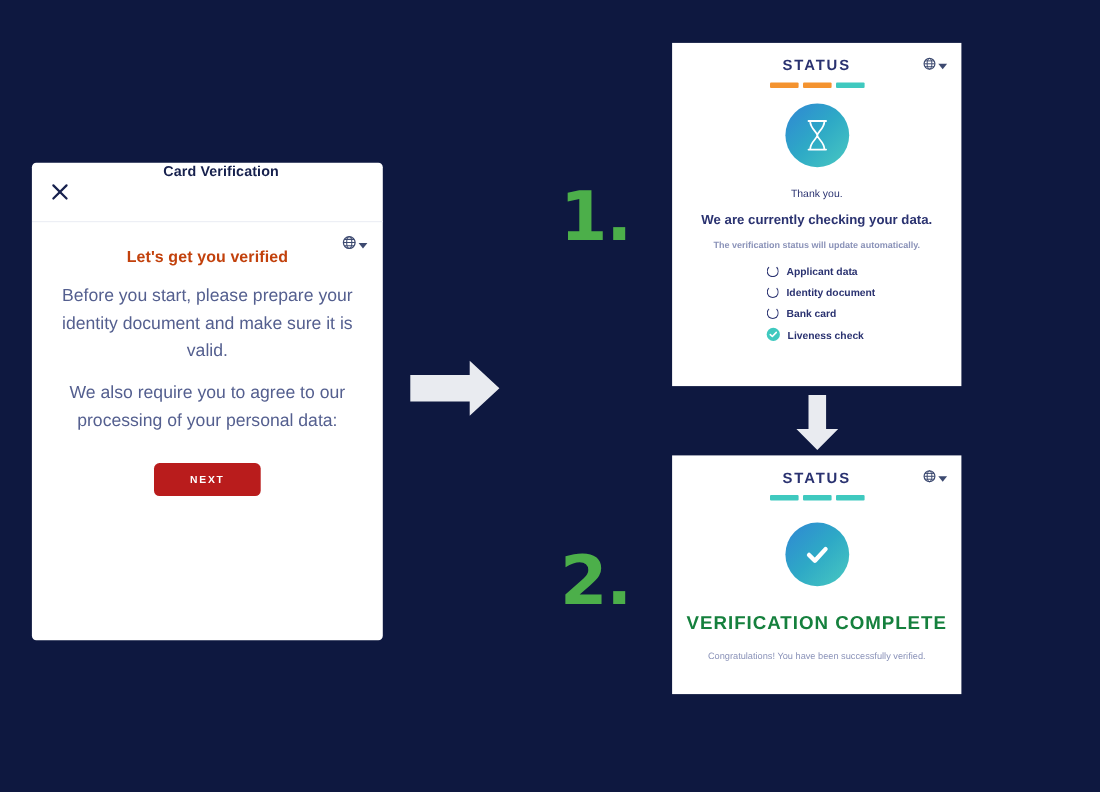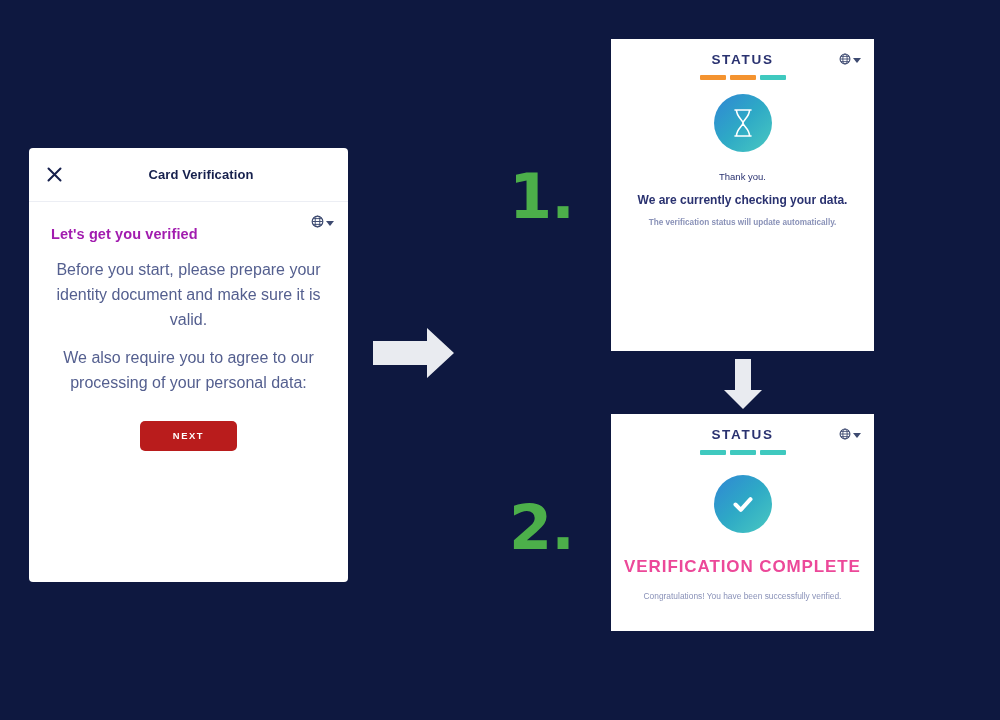--- a/index.html
+++ b/index.html
@@ -16,21 +16,21 @@
     position: absolute; left: 29px; top: 148px;
     width: 319px; height: 434px;
     background: #ffffff;
     border-radius: 4px;
     overflow: hidden;
     display: flex; flex-direction: column;
   }
   .modal-header {
     height: 54px; flex: 0 0 54px;
     border-bottom: 1px solid #eceef4;
-    display: flex; align-items: center;
+    display: flex; align-items: flex-start;
     position: relative;
     padding-left: 25px;
   }
   .close-icon {
     position: absolute; left: 14px; top: 50%;
     transform: translateY(-50%);
     width: 22px; height: 22px;
     display: flex; align-items: center; justify-content: center;
     cursor: pointer;
   }
@@ -47,22 +47,23 @@
     cursor: pointer;
   }
   .globe { display: block; }
   .caret {
     width: 0; height: 0;
     border-left: 4.5px solid transparent;
     border-right: 4.5px solid transparent;
     border-top: 5px solid #3d4a70;
   }
   .headline {
+    text-align: center;
     font-size: 14.5px; font-weight: bold;
-    color: #a21caf; margin-top: 6px; letter-spacing: .1px;
+    color: #c2410c; margin-top: 6px; letter-spacing: .1px;
   }
   .para {
     text-align: center;
     font-size: 16px; line-height: 1.55;
     color: #545f8f;
     margin-top: 16px;
     padding: 0 4px;
   }
   .para.second { margin-top: 14px; }
   .consent-row {
@@ -168,21 +169,21 @@
   }
   .done-mark {
     width: 12px; height: 12px; border-radius: 50%;
     background: #3fc9bf; flex: 0 0 auto;
     display: flex; align-items: center; justify-content: center;
   }
 
   .complete-title {
     margin-top: 24px;
     font-size: 17px; font-weight: bold;
-    color: #ec4899; letter-spacing: .9px;
+    color: #15803d; letter-spacing: .9px;
   }
   .complete-sub {
     margin-top: 14px;
     font-size: 8.4px; color: #8a92b8;
   }
 </style>
 </head>
 <body>
 
 <div class="stage">
@@ -258,20 +259,42 @@
     <div class="big-circle">
       <svg width="26" height="30" viewBox="0 0 26 30">
         <path d="M5 2 H21 M5 28 H21 M6.5 2 C6.5 9 13 12 13 15 C13 18 6.5 21 6.5 28 M19.5 2 C19.5 9 13 12 13 15 C13 18 19.5 21 19.5 28" fill="none" stroke="#ffffff" stroke-width="1.6" stroke-linecap="round"></path>
       </svg>
     </div>
 
     <div class="thanks">Thank you.</div>
     <div class="checking">We are currently checking your data.</div>
     <div class="auto-note">The verification status will update automatically.</div>
 
+    <div class="checklist">
+      <div class="check-item">
+        <span class="spinner"></span>
+        <span class="check-label">Applicant data</span>
+      </div>
+      <div class="check-item">
+        <span class="spinner"></span>
+        <span class="check-label">Identity document</span>
+      </div>
+      <div class="check-item">
+        <span class="spinner"></span>
+        <span class="check-label">Bank card</span>
+      </div>
+      <div class="check-item">
+        <span class="done-mark">
+          <svg width="8" height="8" viewBox="0 0 10 10">
+            <path d="M1.6 5.2 L3.9 7.4 L8.4 2.7" fill="none" stroke="#ffffff" stroke-width="1.8" stroke-linecap="round" stroke-linejoin="round"></path>
+          </svg>
+        </span>
+        <span class="check-label">Liveness check</span>
+      </div>
+    </div>
   </div>
 
   <div class="panel panel-2">
     <div class="panel-lang">
       <span class="globe">
         <svg width="12" height="12" viewBox="0 0 20 20">
           <circle cx="10" cy="10" r="8.2" fill="none" stroke="#3d4a70" stroke-width="1.8"></circle>
           <ellipse cx="10" cy="10" rx="3.6" ry="8.2" fill="none" stroke="#3d4a70" stroke-width="1.5"></ellipse>
           <path d="M2 10 H18 M3.2 5.6 H16.8 M3.2 14.4 H16.8" stroke="#3d4a70" stroke-width="1.5"></path>
         </svg>

